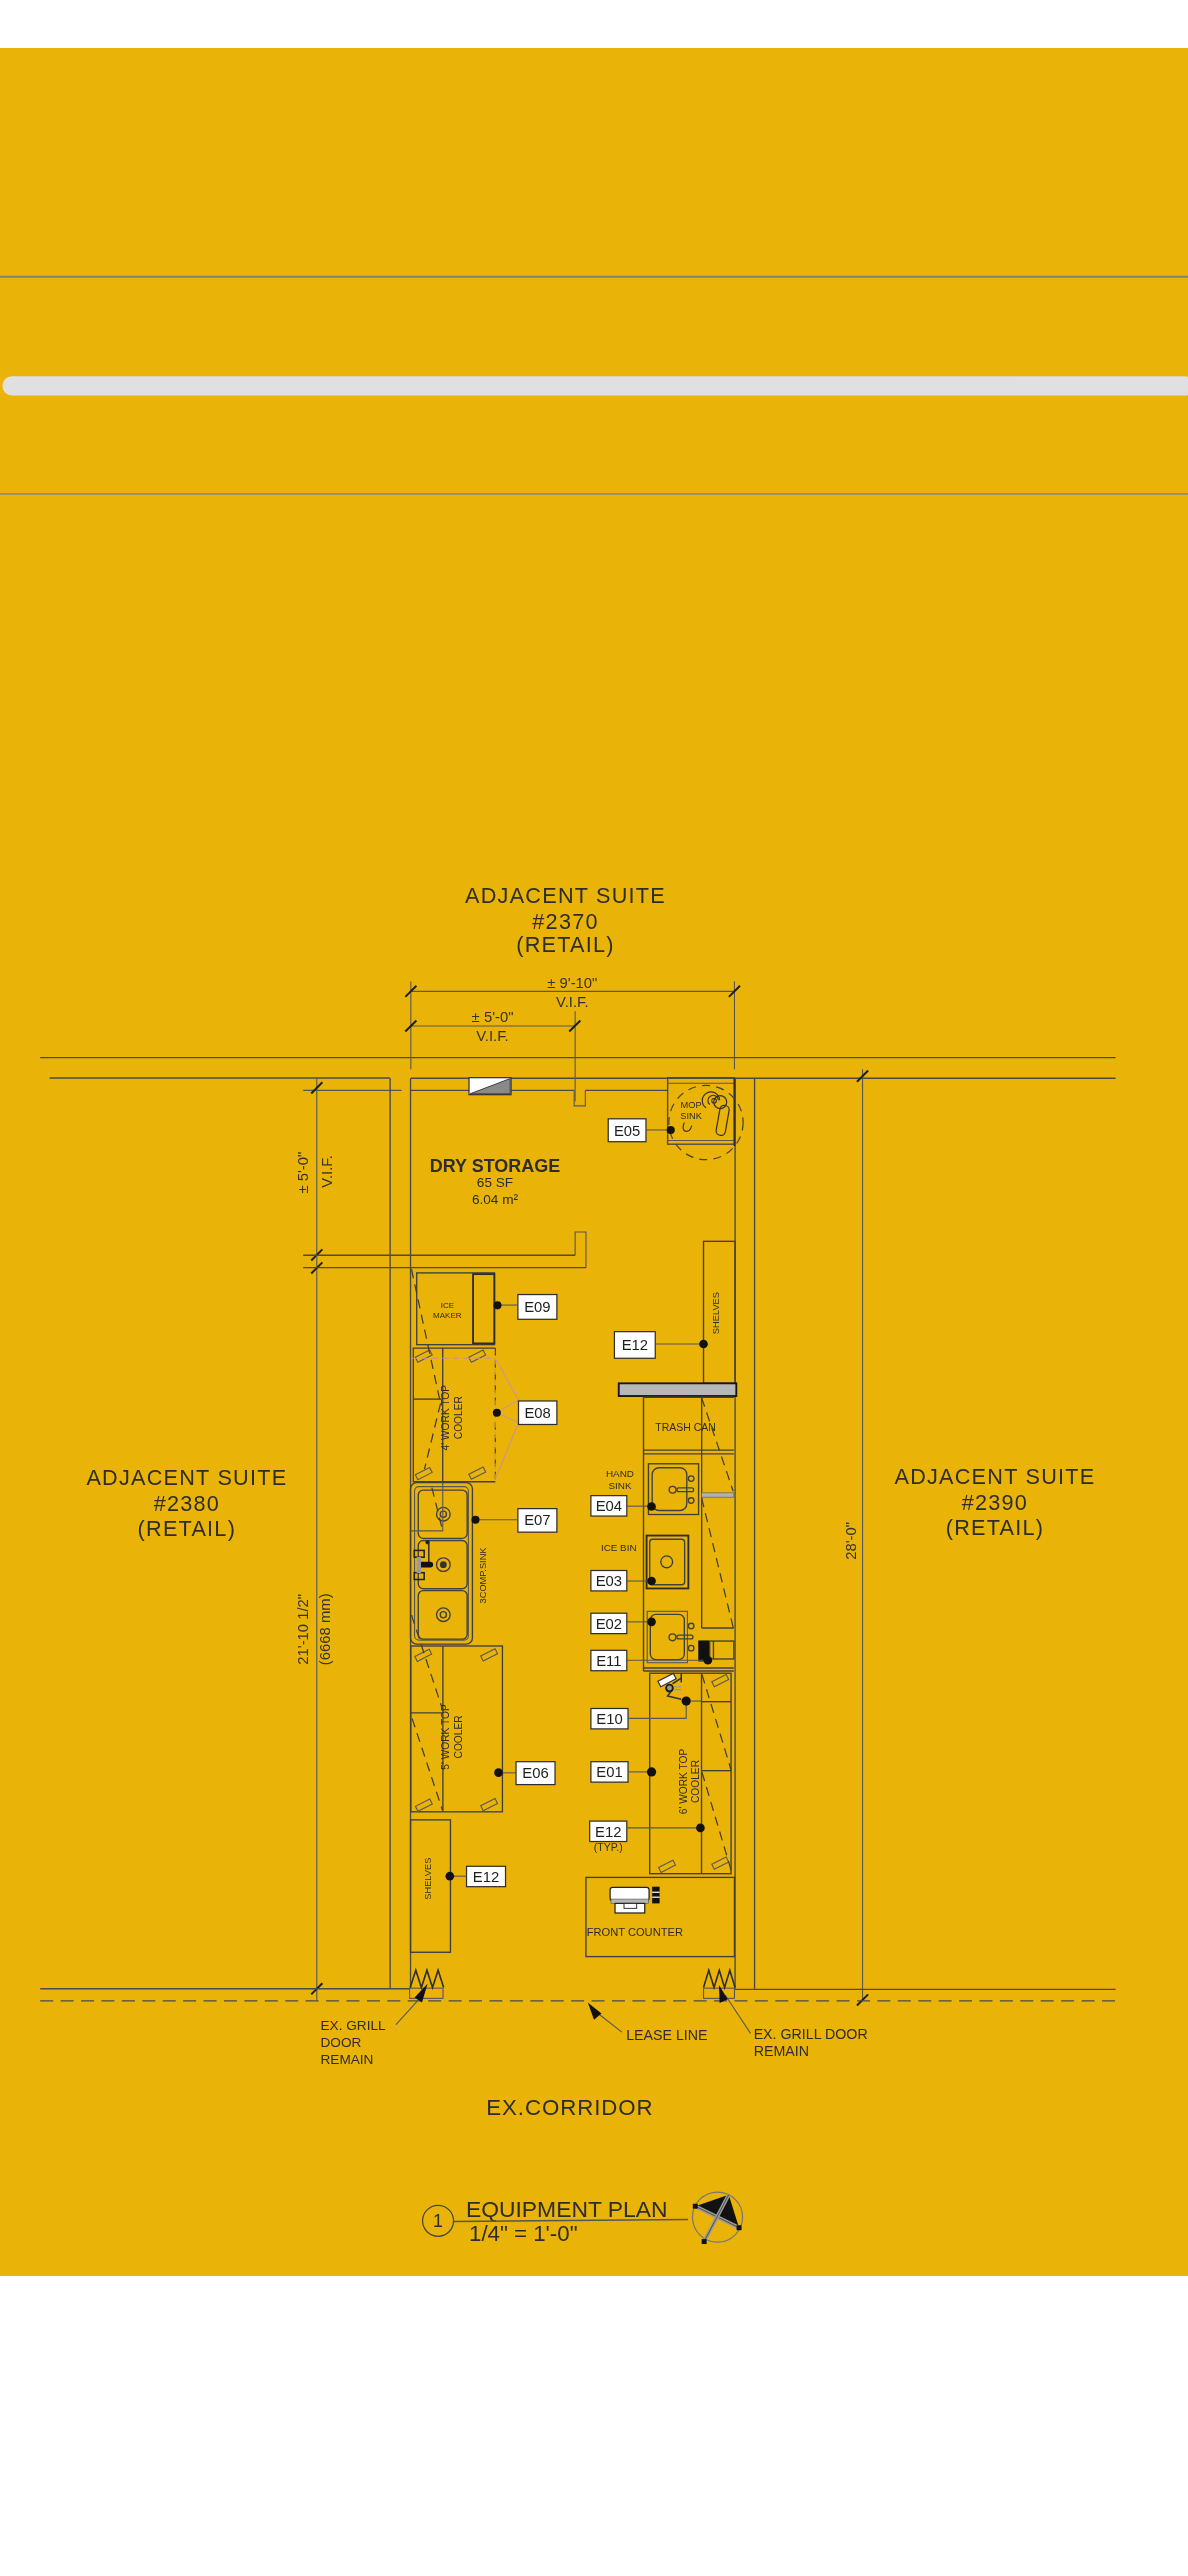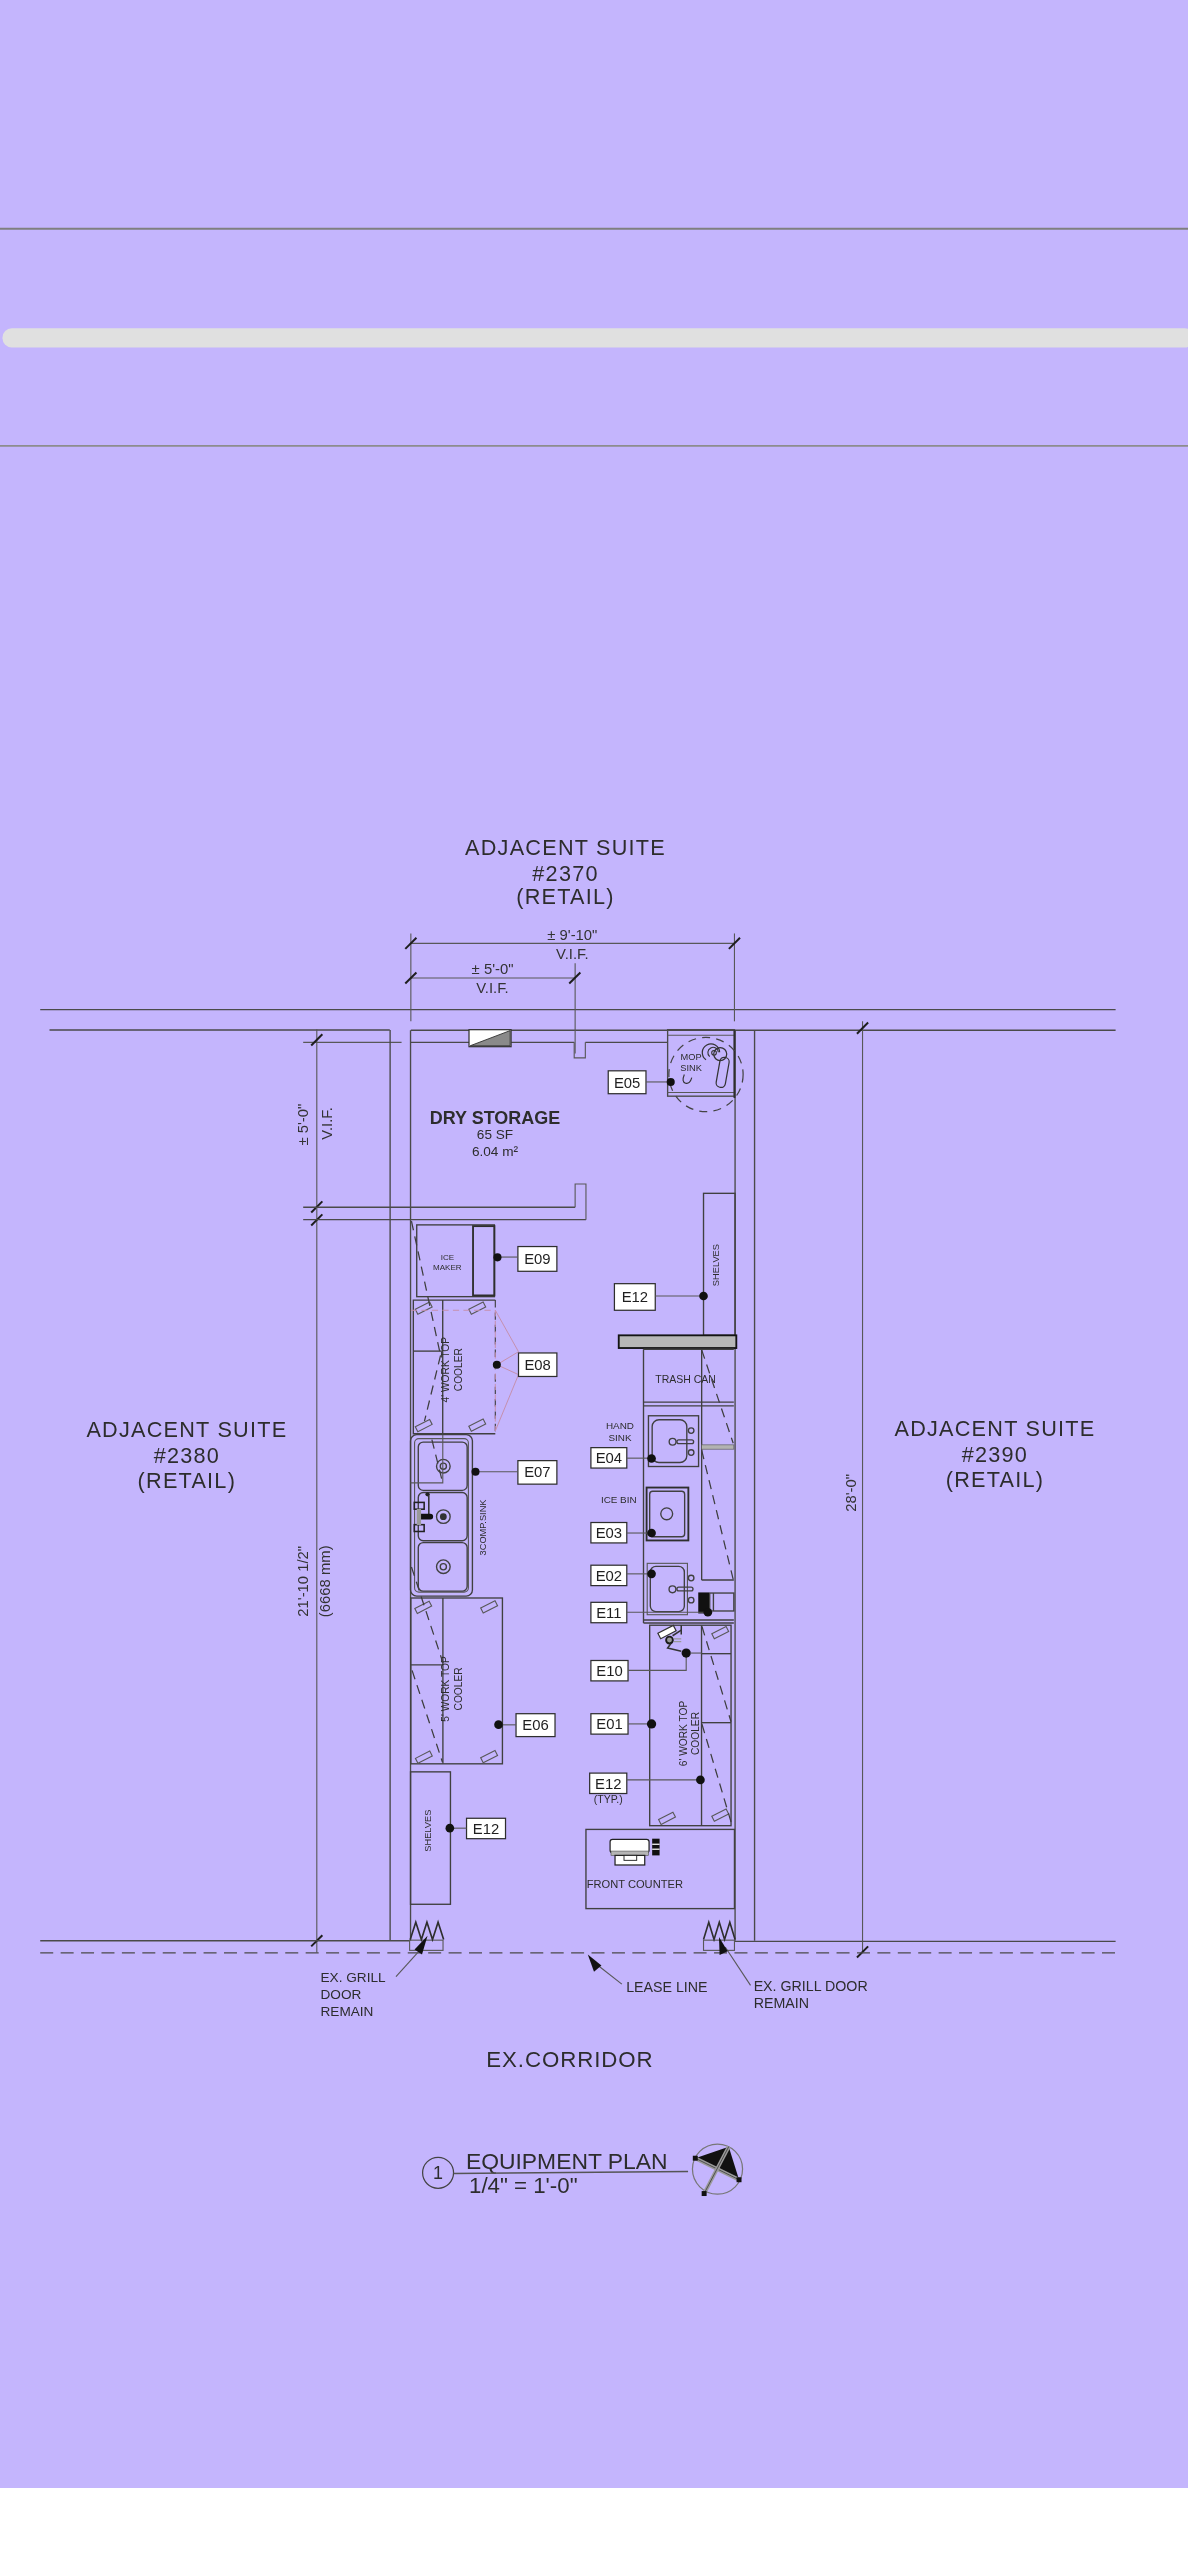--- a/index.html
+++ b/index.html
@@ -1,16 +1,16 @@
 <!DOCTYPE html>
 <html style="font-size:10px"><head>
 <meta charset="utf-8">
 <style>
 html,body{margin:0;padding:0;background:#fff;}
-#page{position:relative;width:1188px;height:2488px;background:#c4b5fd;overflow:hidden;font-family:"Liberation Sans",sans-serif;}
+#page{position:relative;width:1188px;height:2228px;background:#eab308;overflow:hidden;font-family:"Liberation Sans",sans-serif;margin-top:48px;}
 svg{position:absolute;left:0;top:0;}
 text{font-family:"Liberation Sans",sans-serif;fill:#2d2d2d;}
 .w2{stroke:#4a4a4a;stroke-width:2.2;fill:none;}
 .w15{stroke:#585858;stroke-width:1.8;fill:none;}
 .bold{stroke:#2e2e2e;stroke-width:3;fill:none;}
 .eq{stroke:#404040;stroke-width:2.2;fill:none;}
 .dash{stroke:#3d3d3d;stroke-width:2;stroke-dasharray:15 10;fill:none;}
 .tick{stroke:#1e1e1e;stroke-width:3.2;}
 .lblbox{fill:#ffffff;stroke:#2e2e2e;stroke-width:2;}
 .lbl{font-size:24px;fill:#1f1f1f;}

